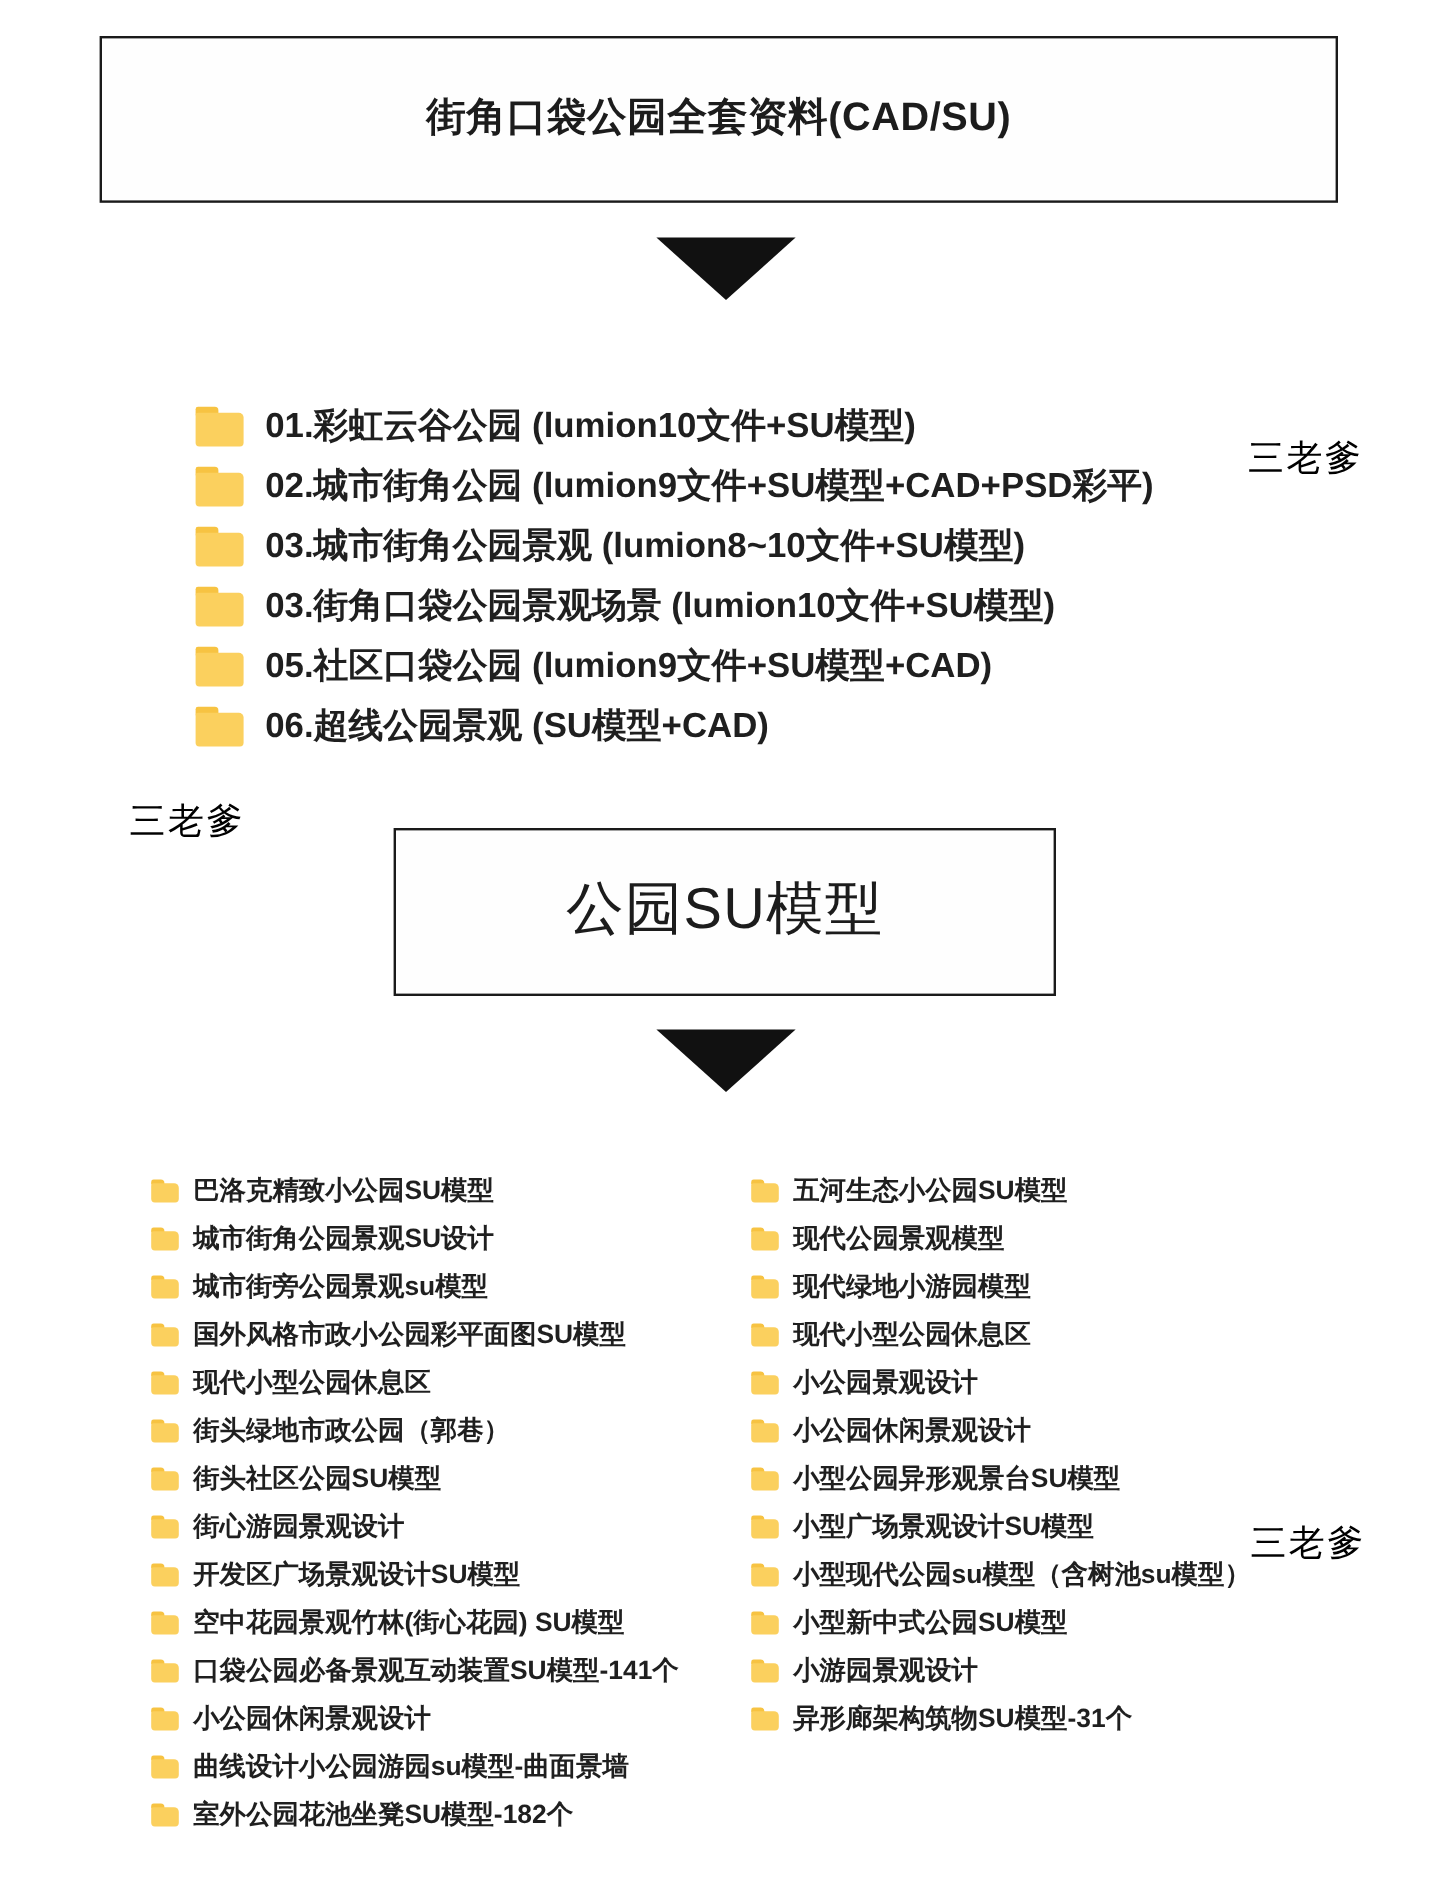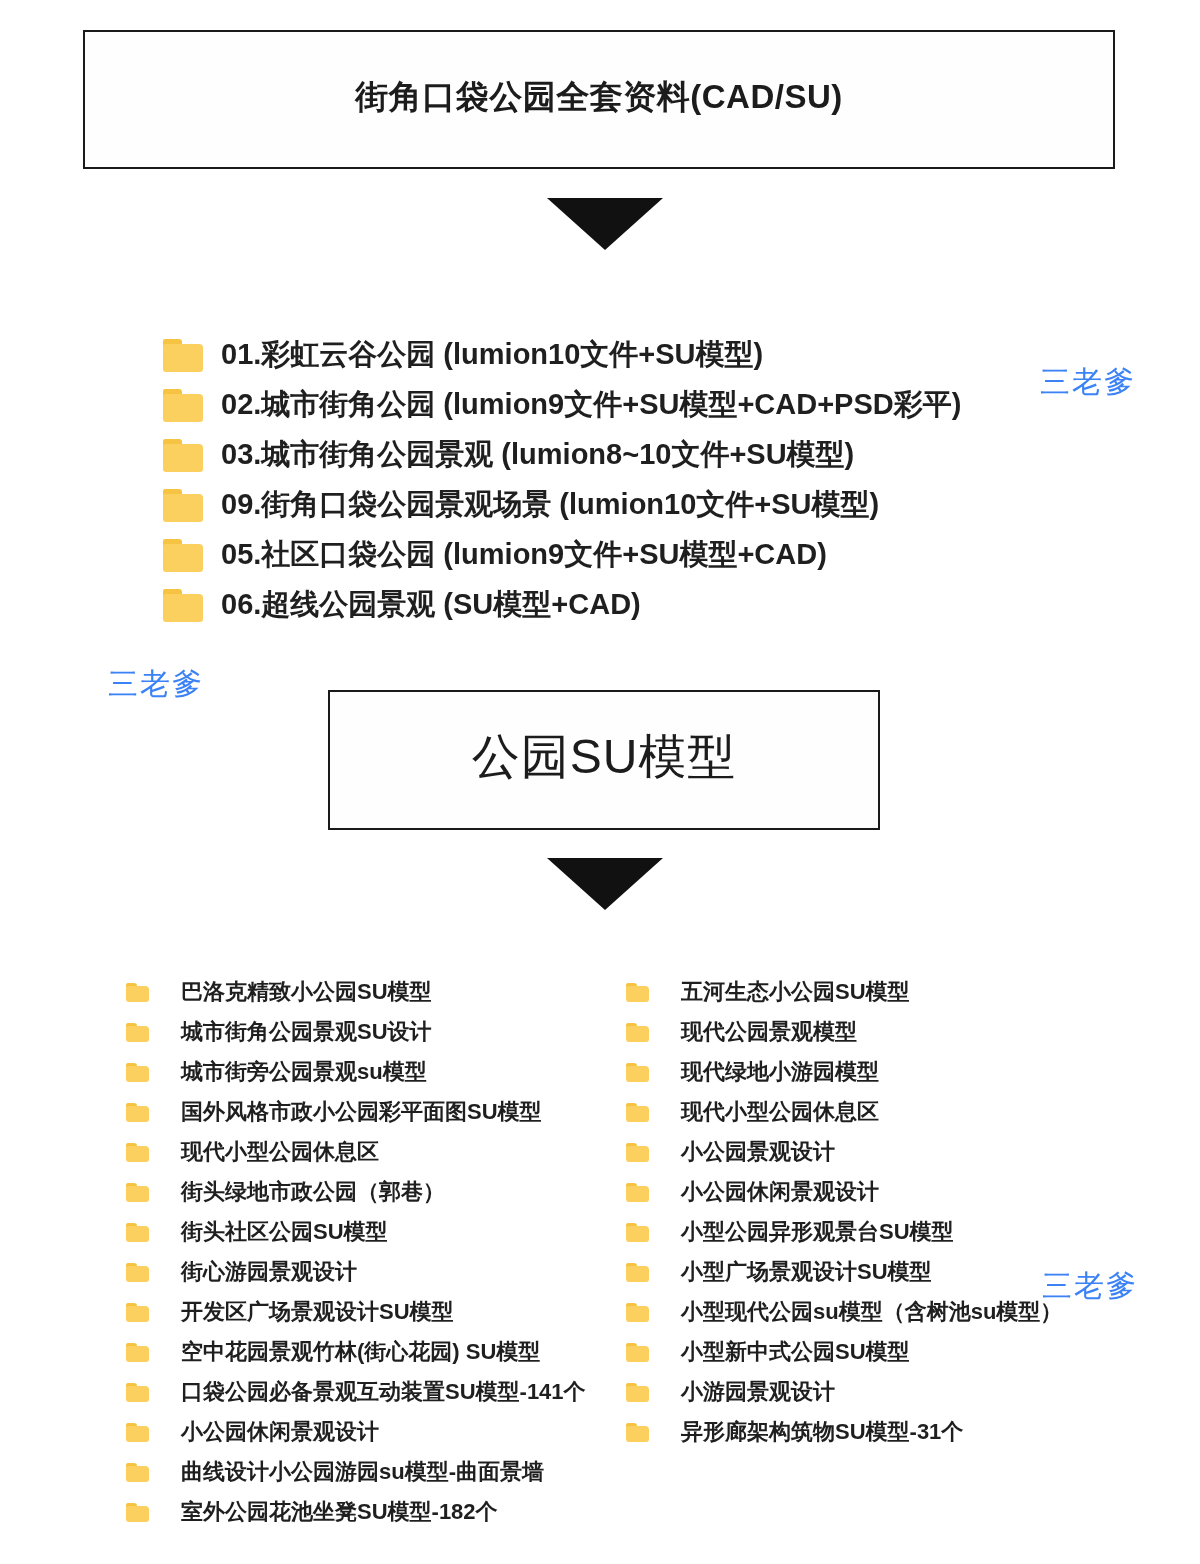--- a/index.html
+++ b/index.html
@@ -84,32 +84,31 @@
   
   #cols{
     position:absolute; left:0; top:972px; width:1200px; height:592px;
   }
   .col{ position:absolute; top:0; }
   #col-left{ left:126px; width:470px; }
   #col-right{ left:626px; width:470px; }
   .col .row{
     display:flex; align-items:center;
     height:40px;
-    gap:20px;
   }
   .col .row .label{
     margin-left:12px;
     font-size:22px; font-weight:700; color:#1f1f1f;
     white-space:nowrap; letter-spacing:0px;
   }
 
   
   .watermark{
     position:absolute;
-    font-size:30px; color:#3b82f6; font-weight:400;
+    font-size:30px; color:#000000; font-weight:400;
     letter-spacing:2px; white-space:nowrap;
     user-select:none;
   }
   #wm-1{ left:1040px; top:362px; }
   #wm-2{ left:108px; top:664px; }
   #wm-3{ left:1042px; top:1266px; }
 </style>
 </head>
 <body>
 
@@ -141,21 +140,21 @@
           <span class="tab"></span>
           <span class="body"></span>
         </span>
         <span class="label">03.城市街角公园景观  (lumion8~10文件+SU模型)</span>
       </div>
       <div class="row">
         <span class="folder big">
           <span class="tab"></span>
           <span class="body"></span>
         </span>
-        <span class="label">09.街角口袋公园景观场景  (lumion10文件+SU模型)</span>
+        <span class="label">03.街角口袋公园景观场景  (lumion10文件+SU模型)</span>
       </div>
       <div class="row">
         <span class="folder big">
           <span class="tab"></span>
           <span class="body"></span>
         </span>
         <span class="label">05.社区口袋公园  (lumion9文件+SU模型+CAD)</span>
       </div>
       <div class="row">
         <span class="folder big">

